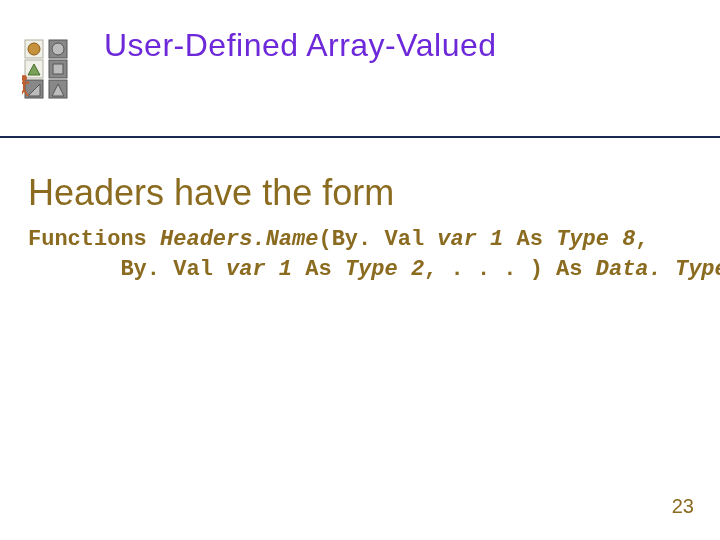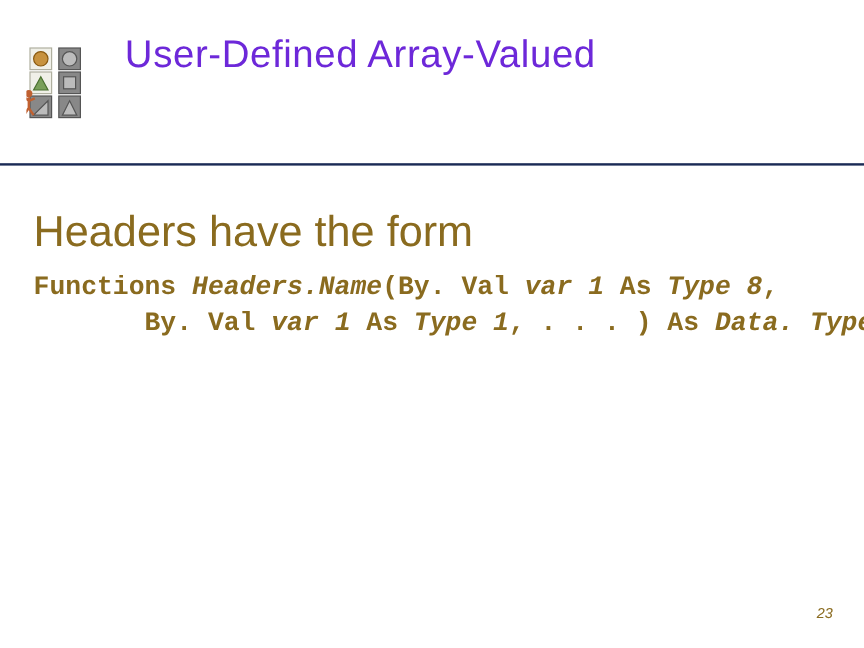--- a/index.html
+++ b/index.html
@@ -68,23 +68,22 @@
     white-space: pre;
     font-weight: bold;
   }
   .code-block .italic {
     font-style: italic;
   }
   .page-num {
     position: absolute;
     bottom: 22px;
     right: 26px;
-    font-size: 12px;
+    font-size: 20px;
     color: #8a6b1f;
-    font-style: italic;
   }
 </style>
 </head>
 <body>
 
 <div class="slide">
 
   <div class="title-row">
     <div class="logo">
       <svg width="50" height="62" viewBox="0 0 50 62">
@@ -111,17 +110,17 @@
     <div class="title">
       <span>User-Defined Array-Valued</span><br>
     </div>
   </div>
 
   <div class="divider"></div>
 
   <div class="body-text">Headers have the form</div>
 
   <div class="code-block"><span>Functions</span> <span class="italic">Headers.Name</span><span>(</span><span>By. Val </span><span class="italic">var 1</span><span> As </span><span class="italic">Type 8</span><span>,</span>
-<span>       </span><span>By. Val </span><span class="italic">var 1</span><span> As </span><span class="italic">Type 1</span><span>, . . . ) As </span><span class="italic">Data. Type</span></div>
+<span>       </span><span>By. Val </span><span class="italic">var 1</span><span> As </span><span class="italic">Type 2</span><span>, . . . ) As </span><span class="italic">Data. Type</span></div>
 
   <div class="page-num">23</div>
 
 </div>
 
 </body></html>

